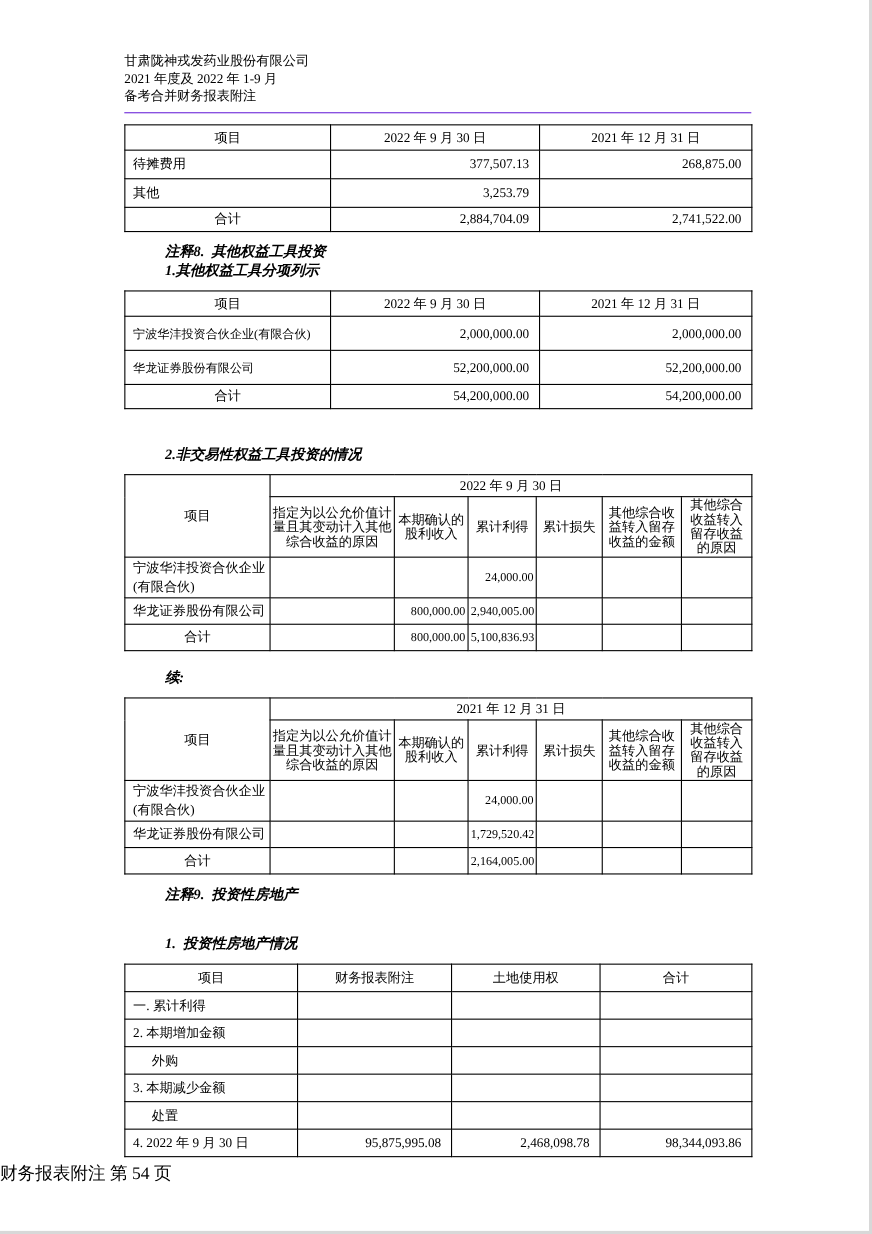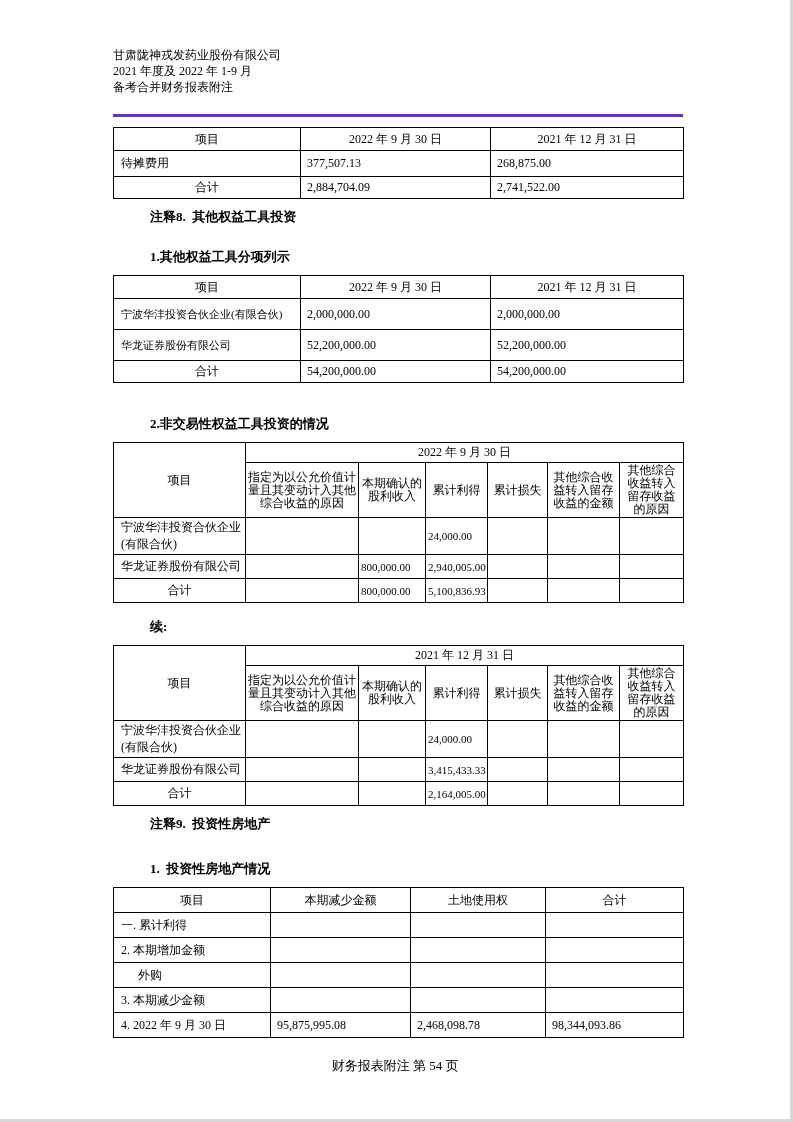--- a/index.html
+++ b/index.html
@@ -1,48 +1,48 @@
 <!DOCTYPE html>
 <html><head>
 <meta charset="utf-8">
 <style>
   html,body{margin:0;padding:0;}
   body{width:793px;height:1122px;overflow:hidden;background:#d8d8d8;}
   .page{position:relative;width:790px;height:1119px;background:#ffffff;
         font-family:"Liberation Serif","DejaVu Serif",serif;color:#000;}
   .content{position:absolute;left:113px;top:47px;width:570px;}
 
-  .doc-header{font-size:12px;line-height:16px;border-bottom:3px solid #6d28d9;padding-bottom:19px;}
-
-  .heading{font-weight:bold;font-size:13px;line-height:17px;padding-left:37px;white-space:pre;}
-  .m9{margin-top:9px;}  .m13{margin-top:23px;} .m16{margin-top:32px;}
+  .doc-header{font-size:12px;line-height:16px;border-bottom:1px solid #6d28d9;padding-bottom:7px;}
+
+  .heading{font-weight:bold;font-size:13px;line-height:17px;padding-left:37px;white-space:pre;font-style:italic;}
+  .m9{margin-top:9px;}  .m13{margin-top:0;} .m16{margin-top:32px;}
   .m15{margin-top:15px;} .m12{margin-top:28px;}
 
   table.t{border-collapse:collapse;width:570px;table-layout:fixed;font-size:12px;margin-top:10px;}
   .t th,.t td{border:1px solid #000;padding:2px 6px;vertical-align:middle;overflow:hidden;}
   .t th{font-weight:normal;text-align:center;}
   .t td.lbl{text-align:left;padding-left:7px;}
-  .t td.num{text-align:left;padding-right:9px;white-space:nowrap;}
+  .t td.num{text-align:right;padding-right:9px;white-space:nowrap;}
   .t td.ctr{text-align:center;}
   .t td.ind{padding-left:24px;}
 
   .t1 thead tr{height:23px;} .t1 tbody tr{height:26px;} .t1 tr.total{height:20px;}
   .t1{margin-top:8px;}
   .t2 thead tr{height:23px;} .t2 tbody tr{height:31px;} .t2 tr.total{height:20px;}
   .t2 td.lbl{white-space:nowrap;font-size:11px;}
   .t3{font-size:11px;margin-top:9px;}
   .t3 th{line-height:13px;padding:1px 2px;}
   .t3 td{padding:1px 4px;}
   .t3 td.num{padding:1px 2px;font-size:11px;}
   .t3 thead tr.date{height:20px;} .t3 thead tr.cols{height:48px;margin-top:20px;}
   .t3 tbody tr{height:24px;} .t3 tbody tr.first{height:36px;}
   .t4{margin-top:7px;}
   .t5 tr{height:25px;} .t5{margin-top:11px;}
 
-  .footer{position:absolute;top:1057px;left:0;width:790px;text-align:center;font-size:13px;}
+  .footer{position:absolute;top:1057px;left:0;width:790px;text-align:left;font-size:16px;}
 </style>
 </head>
 <body>
 
 <div class="page">
   <div class="content">
 
     <div class="doc-header">
       <div>甘肃陇神戎发药业股份有限公司</div>
       <div>2021 年度及 2022 年 1-9 月</div>
@@ -60,20 +60,25 @@
           <th>项目</th>
           <th>2022 年 9 月 30 日</th>
           <th>2021 年 12 月 31 日</th>
         </tr>
       </thead>
       <tbody>
         <tr>
           <td class="lbl">待摊费用</td>
           <td class="num">377,507.13</td>
           <td class="num">268,875.00</td>
+        </tr>
+        <tr>
+          <td class="lbl">其他</td>
+          <td class="num">3,253.79</td>
+          <td class="num"></td>
         </tr>
         <tr class="total">
           <td class="ctr">合计</td>
           <td class="num">2,884,704.09</td>
           <td class="num">2,741,522.00</td>
         </tr>
       </tbody>
     </table>
 
     <div class="heading m9">注释8.  其他权益工具投资</div>
@@ -201,21 +206,21 @@
           <td class="num"></td>
           <td class="num">24,000.00</td>
           <td class="num"></td>
           <td></td>
           <td></td>
         </tr>
         <tr>
           <td class="lbl">华龙证券股份有限公司</td>
           <td></td>
           <td class="num"></td>
-          <td class="num">3,415,433.33</td>
+          <td class="num">1,729,520.42</td>
           <td class="num"></td>
           <td></td>
           <td></td>
         </tr>
         <tr>
           <td class="ctr">合计</td>
           <td></td>
           <td class="num"></td>
           <td class="num">2,164,005.00</td>
           <td class="num"></td>
@@ -231,21 +236,21 @@
     <table class="t t5">
       <colgroup>
           <col style="width:157px">
           <col style="width:140px">
           <col style="width:135px">
           <col style="width:138px">
         </colgroup>
       <thead>
         <tr>
           <th>项目</th>
-          <th>本期减少金额</th>
+          <th>财务报表附注</th>
           <th>土地使用权</th>
           <th>合计</th>
         </tr>
       </thead>
       <tbody>
         <tr>
           <td class="lbl">一. 累计利得</td>
           <td class="num"></td>
           <td class="num"></td>
           <td class="num"></td>
@@ -257,20 +262,26 @@
           <td class="num"></td>
         </tr>
         <tr>
           <td class="lbl ind">外购</td>
           <td class="num"></td>
           <td class="num"></td>
           <td class="num"></td>
         </tr>
         <tr>
           <td class="lbl">3.  本期减少金额</td>
+          <td class="num"></td>
+          <td class="num"></td>
+          <td class="num"></td>
+        </tr>
+        <tr>
+          <td class="lbl ind">处置</td>
           <td class="num"></td>
           <td class="num"></td>
           <td class="num"></td>
         </tr>
         <tr>
           <td class="lbl">4.  2022 年 9 月 30 日</td>
           <td class="num">95,875,995.08</td>
           <td class="num">2,468,098.78</td>
           <td class="num">98,344,093.86</td>
         </tr>

